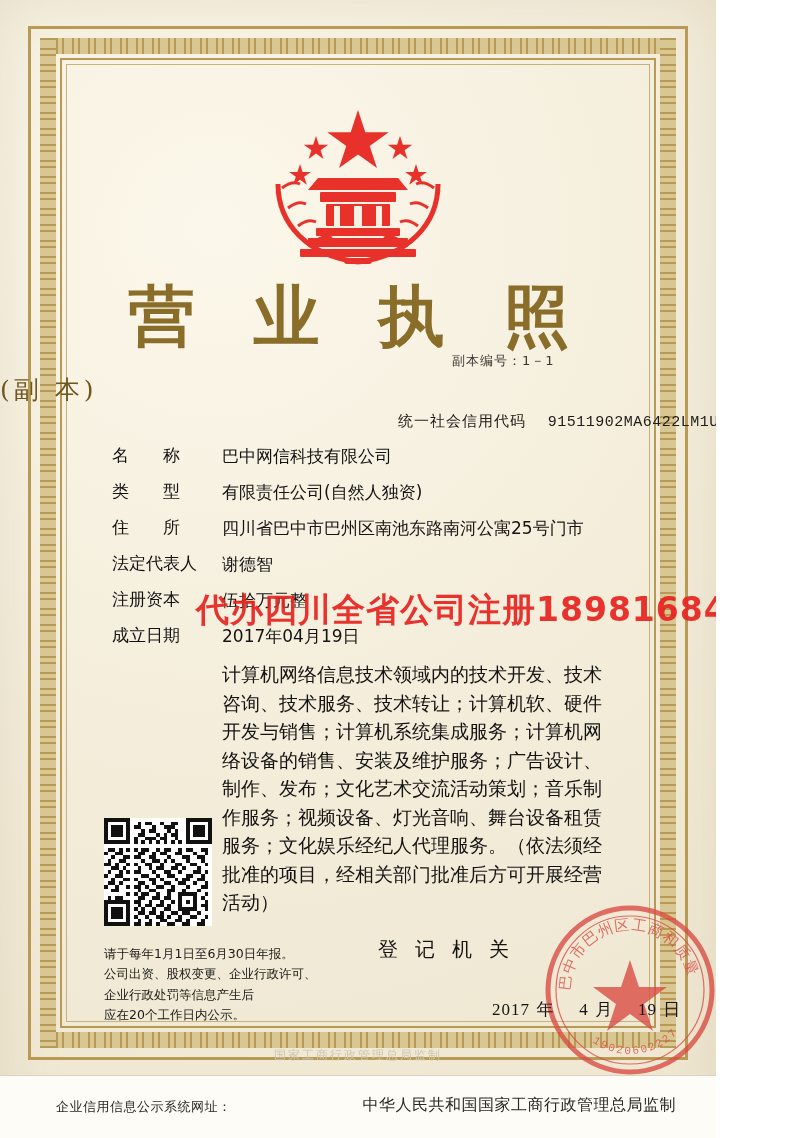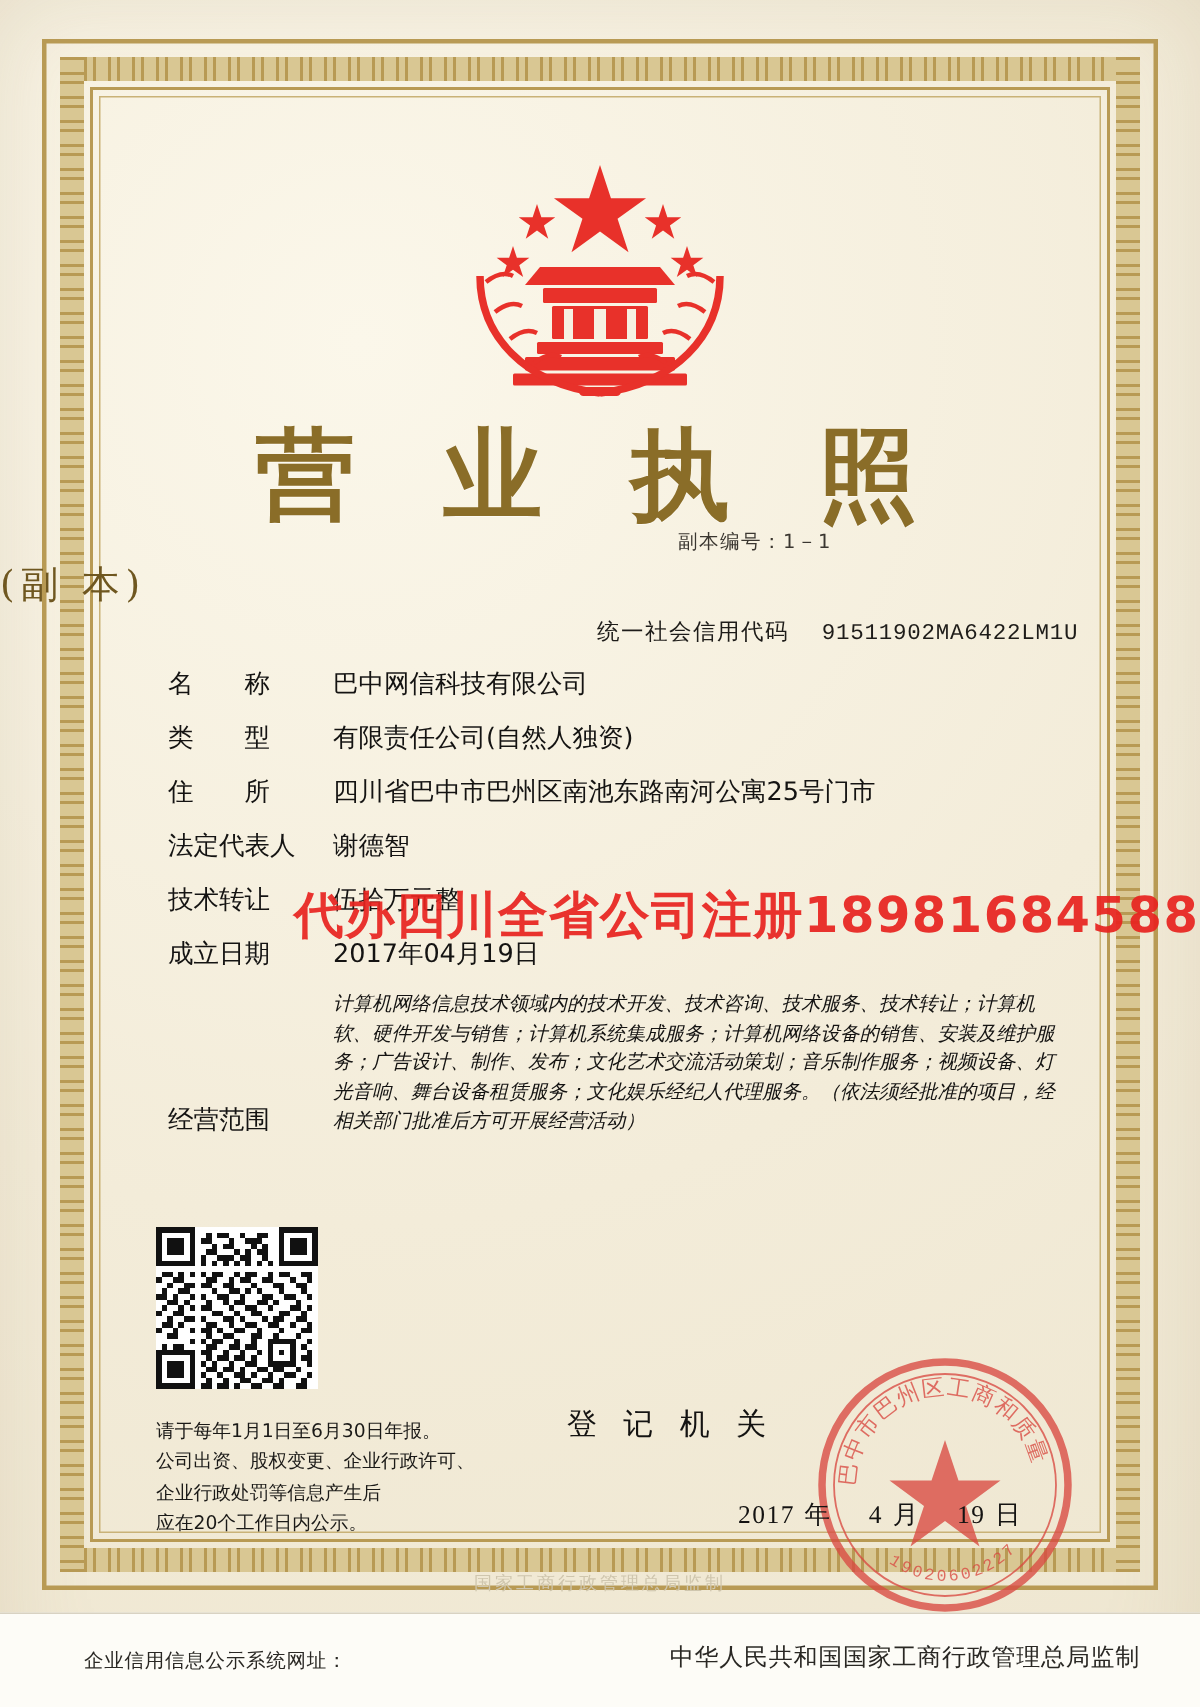--- a/index.html
+++ b/index.html
@@ -8,21 +8,21 @@
     background: #ffffff;
   }
   body {
     width: 800px;
     height: 1138px;
     font-family: "Liberation Sans", sans-serif;
     overflow: hidden;
   }
   .page {
     position: relative;
-    width: 800px;
+    width: 716px;
     height: 1138px;
     background: #f6f1e2;
     background-image:
       radial-gradient(circle at 30% 20%, #fbf7ea 0%, #f3ecd9 55%, #eee6d0 100%);
     overflow: hidden;
   }
   
   .page:before {
     content: "";
     position: absolute;
@@ -160,24 +160,23 @@
     white-space: nowrap;
   }
   .row .value {
     flex: 1;
     font-size: 17px;
     color: #141312;
     font-family: "DejaVu Sans", sans-serif;
     line-height: 1.25;
   }
   .row .value.small {
-    font-size: 13px;
+    font-size: 19px;
     line-height: 1.5;
     letter-spacing: 0px;
-    font-style: italic;
   }
   .row.scope { margin-top: 4px; }
 
   
   .watermark {
     position: absolute;
     left: 196px;
     top: 588px;
     font-size: 33px;
     font-weight: bold;
@@ -210,21 +209,21 @@
   }
 
   
   .authority {
     position: absolute;
     left: 378px;
     top: 936px;
     font-size: 20px;
     letter-spacing: 6px;
     color: #141312;
-    font-family: Liberation Sans, sans-serif;
+    font-family: Liberation Serif, serif;
   }
   .issue-date {
     position: absolute;
     left: 492px;
     top: 998px;
     font-size: 17px;
     color: #141312;
     letter-spacing: 1px;
     font-family: "DejaVu Sans", sans-serif;
   }
@@ -356,21 +355,21 @@
     </div>
     <div class="row">
       <div class="label">住　　所</div>
       <div class="value">四川省巴中市巴州区南池东路南河公寓25号门市</div>
     </div>
     <div class="row">
       <div class="label">法定代表人</div>
       <div class="value">谢德智</div>
     </div>
     <div class="row">
-      <div class="label">技术转让</div>
+      <div class="label">注册资本</div>
       <div class="value">伍拾万元整</div>
     </div>
     <div class="row">
       <div class="label">成立日期</div>
       <div class="value">2017年04月19日</div>
     </div>
     <div class="row scope">
       <div class="label">经营范围</div>
       <div class="value small">计算机网络信息技术领域内的技术开发、技术咨询、技术服务、技术转让；计算机软、硬件开发与销售；计算机系统集成服务；计算机网络设备的销售、安装及维护服务；广告设计、制作、发布；文化艺术交流活动策划；音乐制作服务；视频设备、灯光音响、舞台设备租赁服务；文化娱乐经纪人代理服务。（依法须经批准的项目，经相关部门批准后方可开展经营活动）</div>
     </div>

